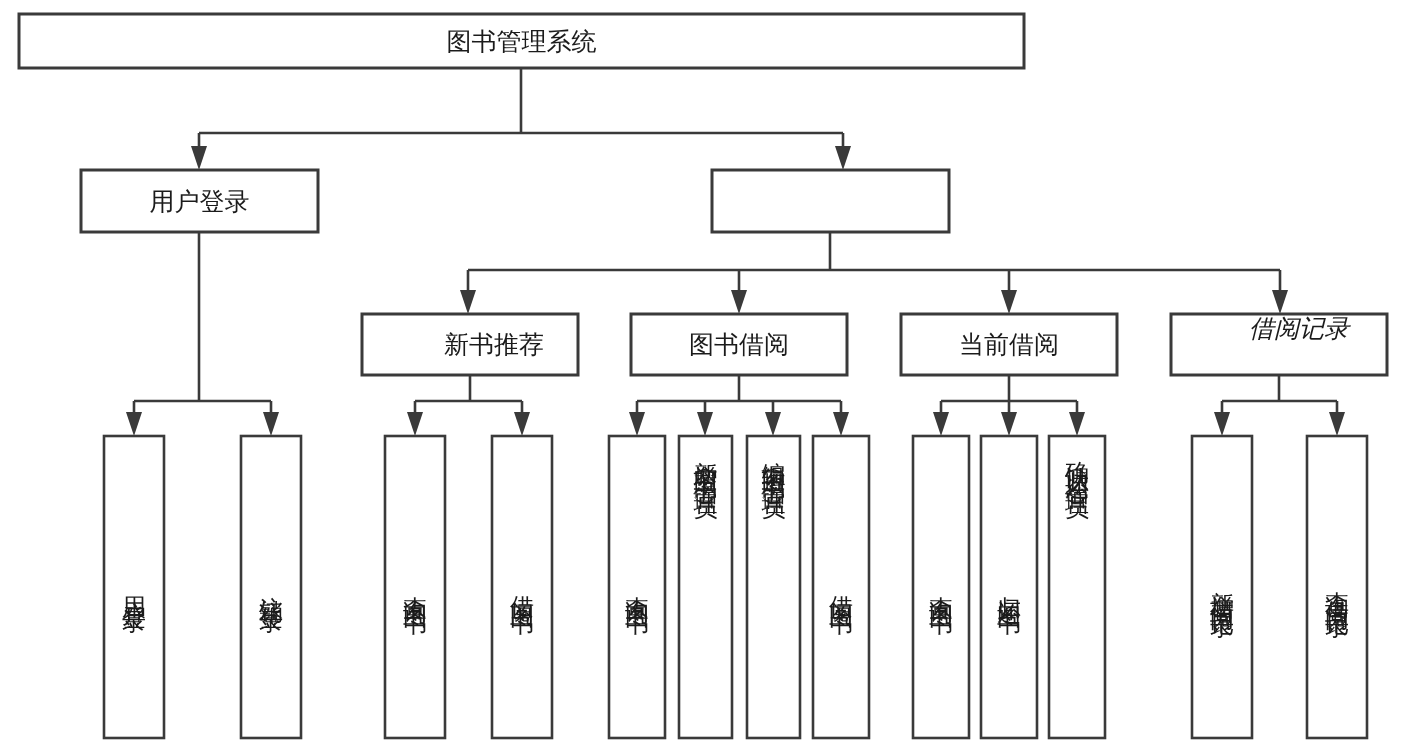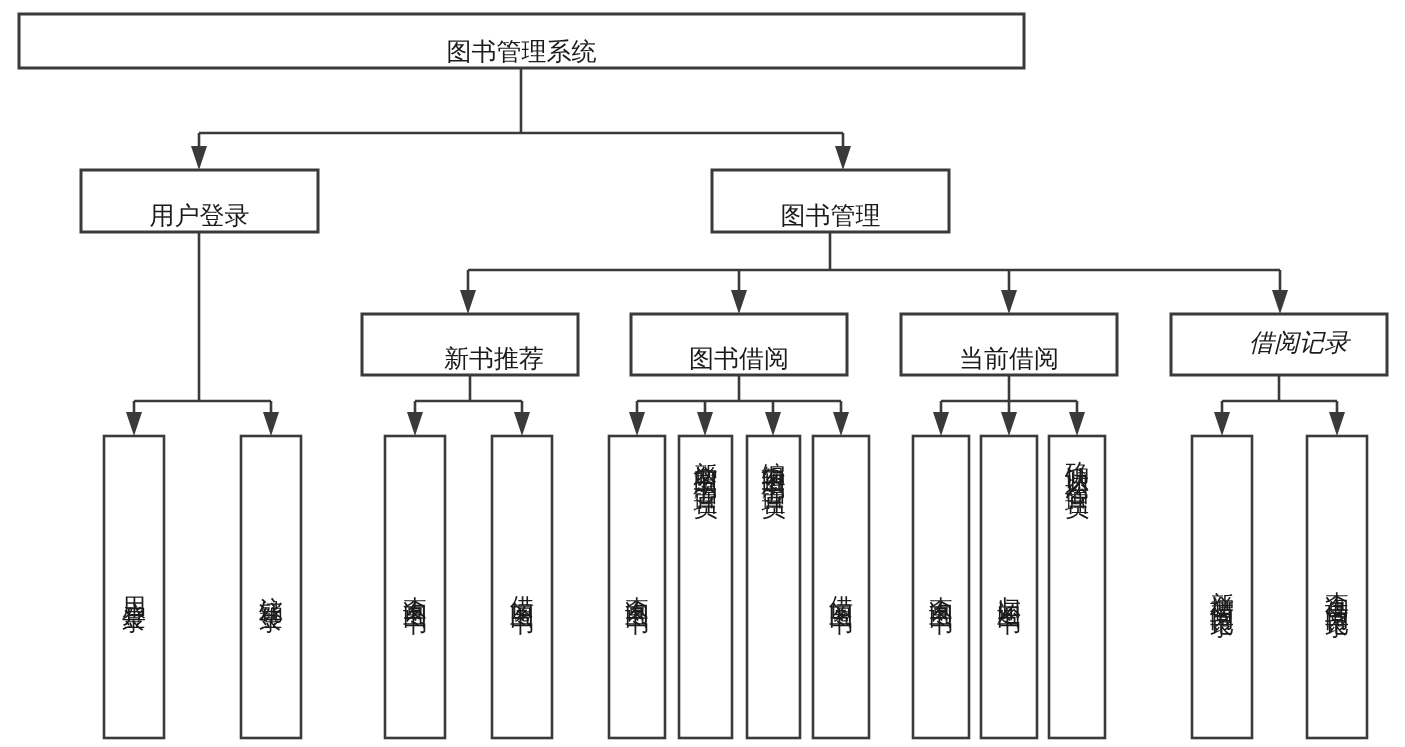--- a/index.html
+++ b/index.html
@@ -62,21 +62,21 @@
     font-family: "Liberation Sans", "DejaVu Sans", sans-serif;
     font-size: 24px;
     line-height: 1;
     letter-spacing: 5px;
     color: #1b1b1b;
     white-space: nowrap;
   }
   .hlabel-wrap {
     position: absolute;
     display: flex;
-    align-items: flex-end;
+    align-items: center;
     justify-content: center;
     pointer-events: none;
   }
   .hlabel-text {
     font-family: "Liberation Sans", "DejaVu Sans", sans-serif;
     font-size: 25px;
     color: #1b1b1b;
     white-space: nowrap;
   }
   .hlabel-text.root {
@@ -204,23 +204,20 @@
   </svg>
 
   <div class="hlabel-wrap" style="left:19px; top:14px; width:1005px; height:54px;">
     <span class="hlabel-text root">图书管理系统</span>
   </div>
 
   <div class="hlabel-wrap" style="left:81px; top:170px; width:237px; height:62px;">
     <span class="hlabel-text">用户登录</span>
   </div>
 
-  <div class="hlabel-wrap" style="left:712px; top:170px; width:237px; height:62px;">
-    <span class="hlabel-text">图书管理</span>
-  </div>
 
   <div class="hlabel-wrap" style="left:362px; top:314px; width:216px; height:61px;margin-left:24px;">
     <span class="hlabel-text">新书推荐</span>
   </div>
 
   <div class="hlabel-wrap" style="left:631px; top:314px; width:216px; height:61px;">
     <span class="hlabel-text">图书借阅</span>
   </div>
 
   <div class="hlabel-wrap" style="left:901px; top:314px; width:216px; height:61px;">

